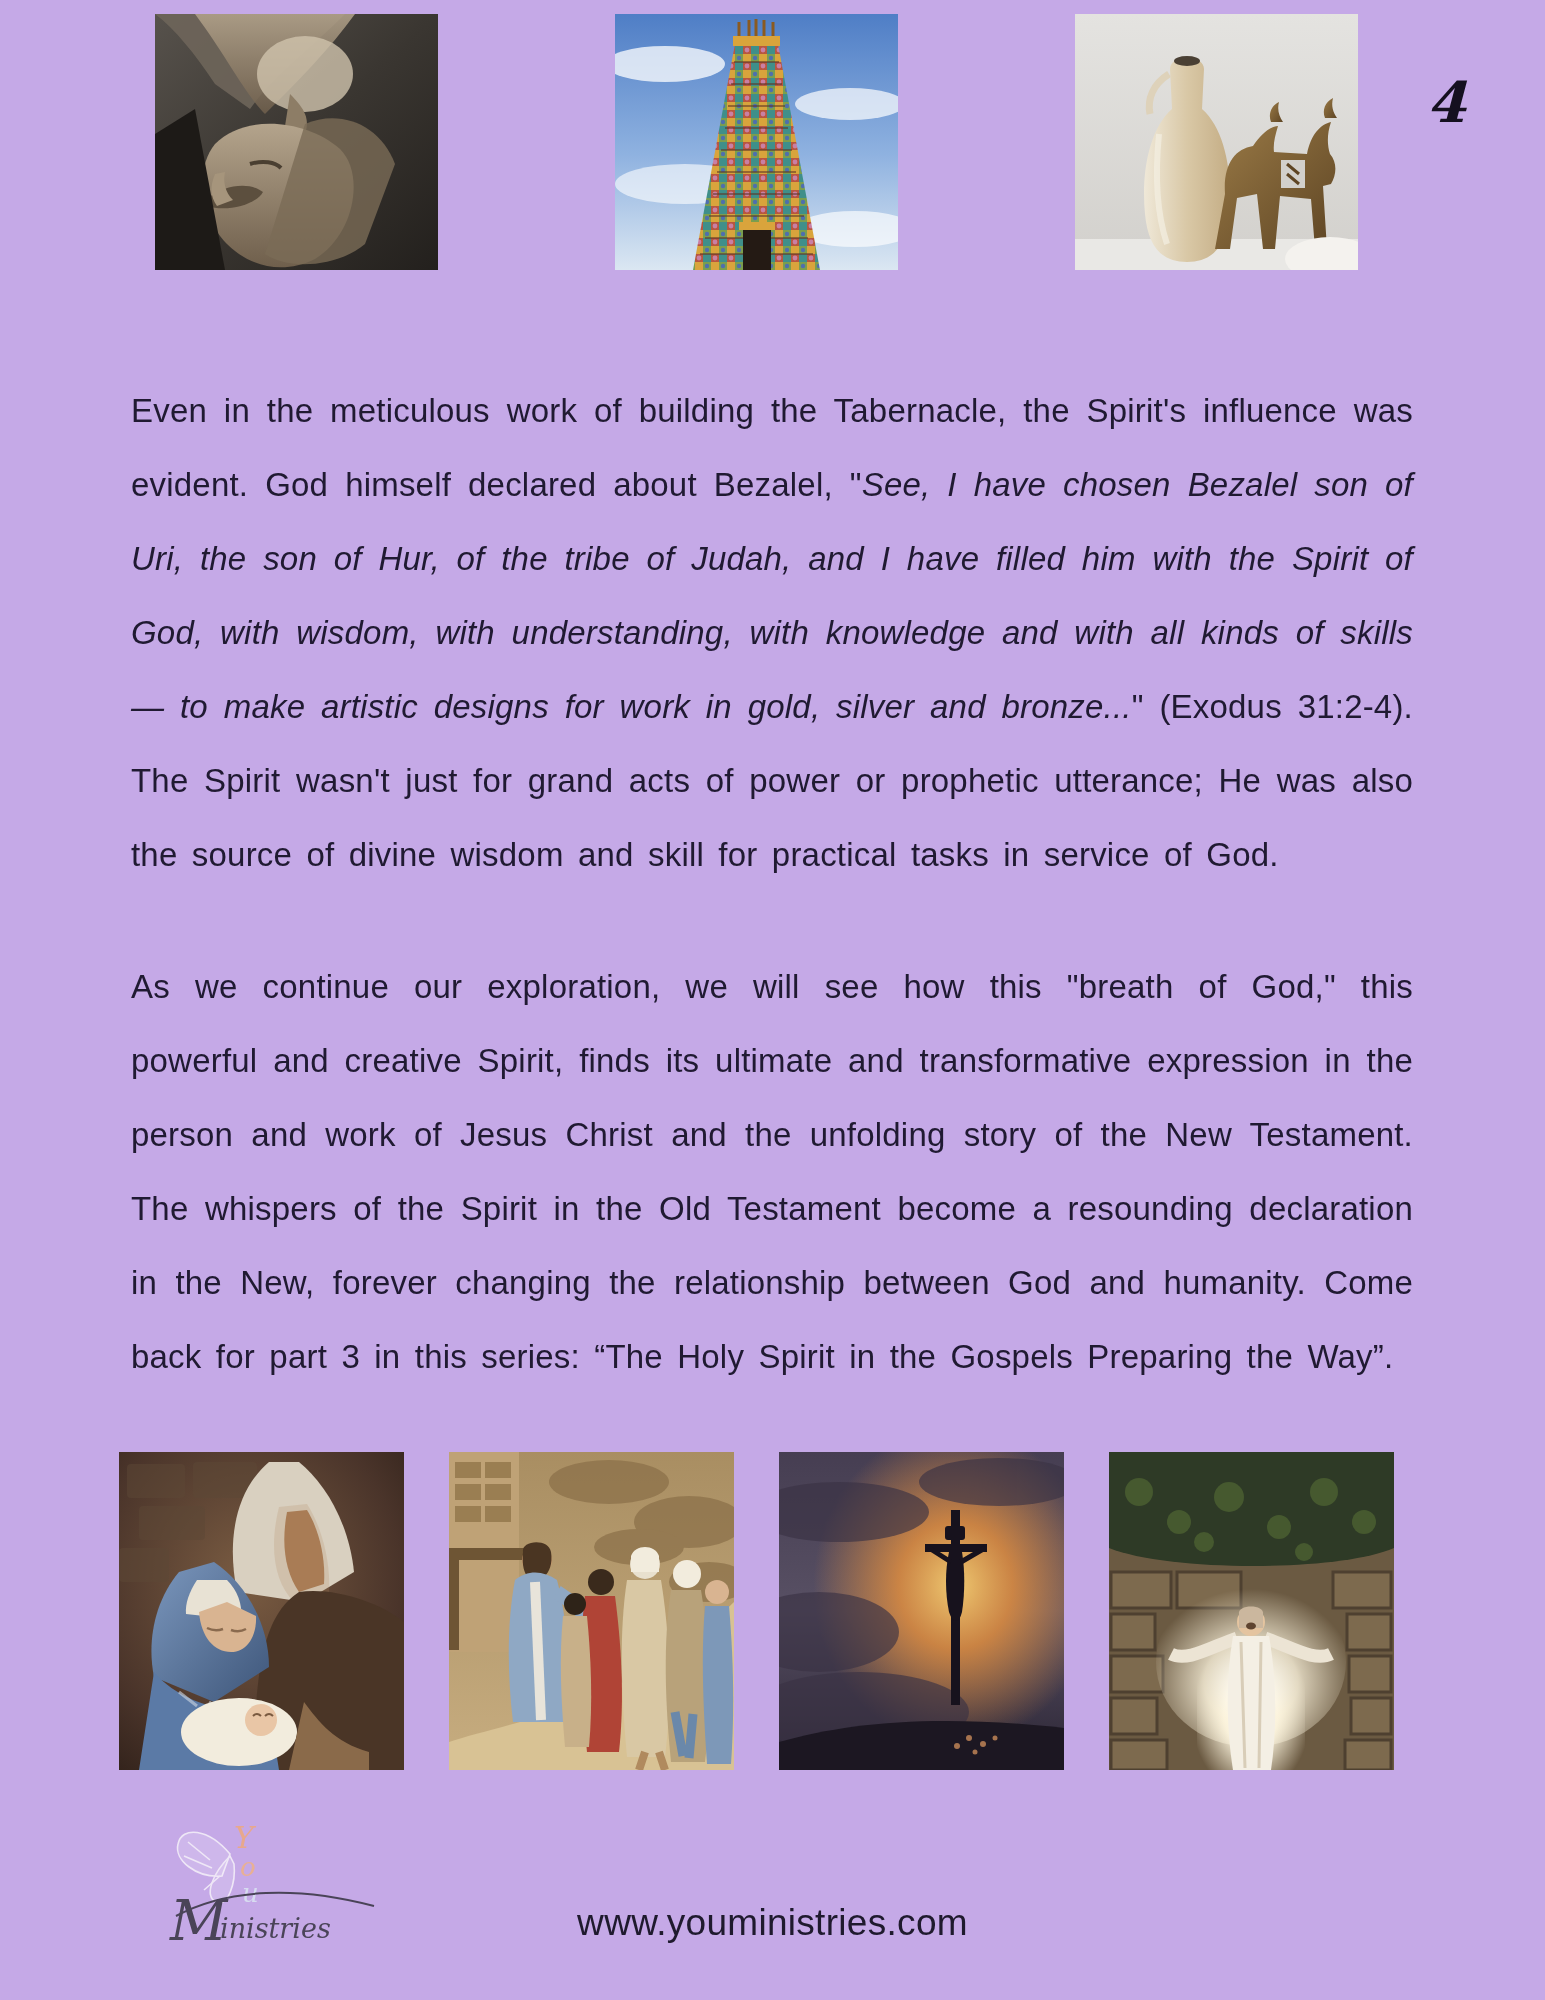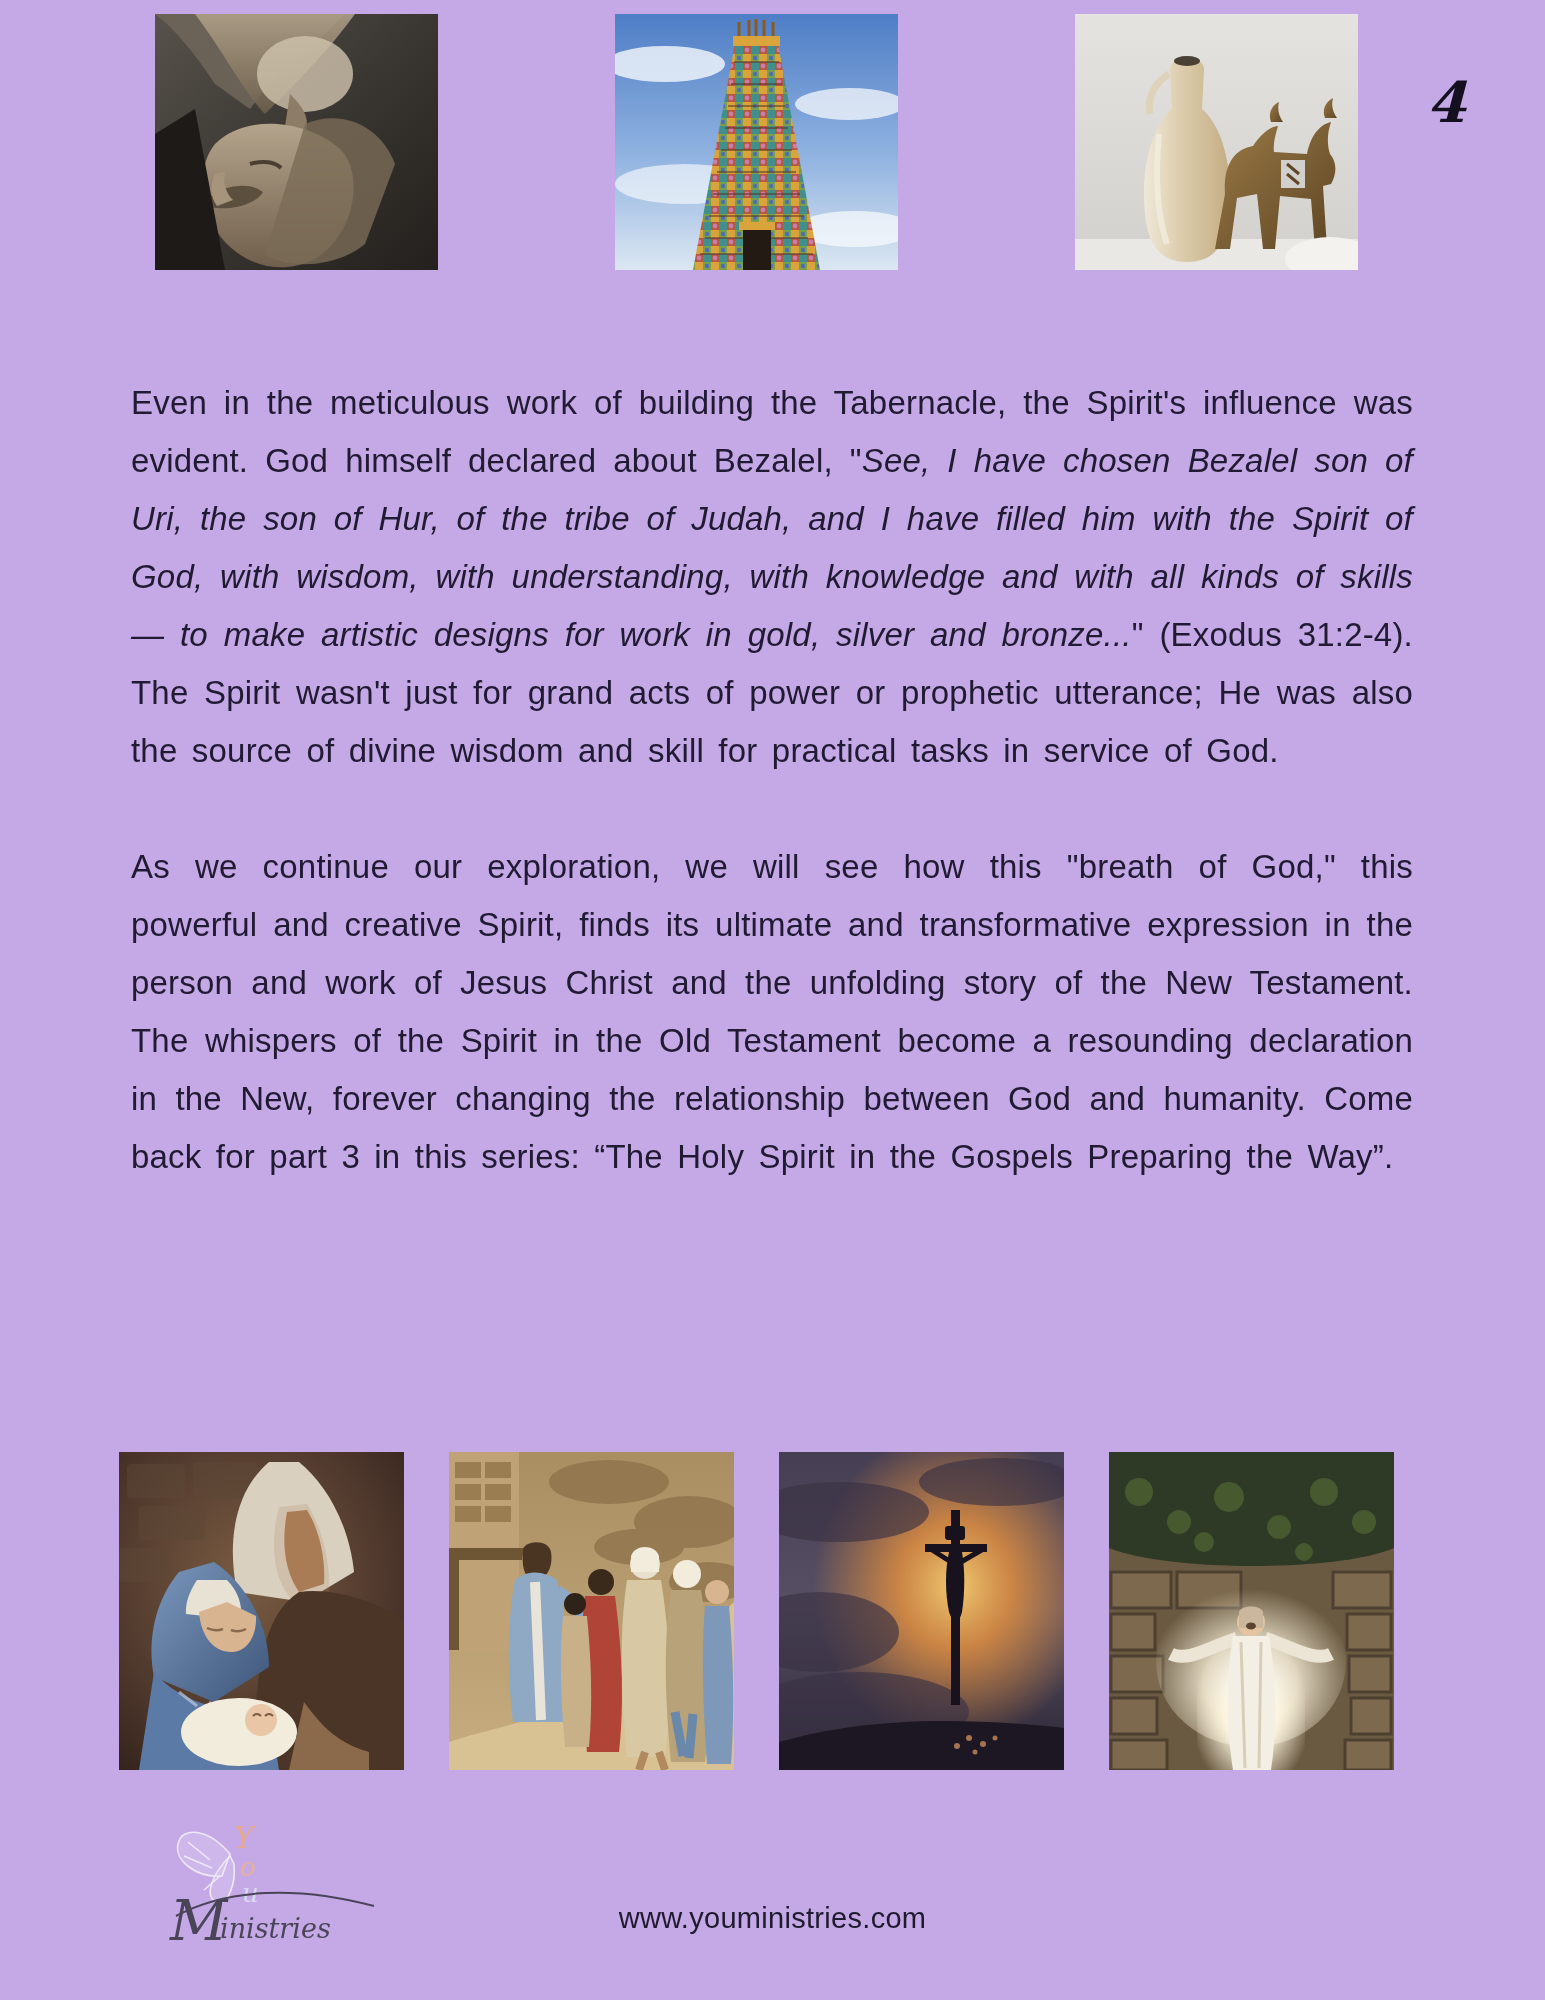--- a/index.html
+++ b/index.html
@@ -23,31 +23,31 @@
 
   .page-number{
     position:absolute;left:1432px;top:72px;width:80px;
     font-family:"DejaVu Serif",serif;
     font-style:italic;font-weight:bold;
     font-size:56px;line-height:60px;color:#15101f;
     transform:skewX(-4deg);
   }
   .article{
     position:absolute;left:131px;top:374px;width:1282px;
-    font-size:33px;line-height:58px;
+    font-size:33px;line-height:74px;
     letter-spacing:0.2px;word-spacing:5px;
     text-align:justify;
   }
   .article p{margin:0 0 58px 0;}
   .article i{font-style:italic;}
 
   .footer-url{
     position:absolute;left:0;right:0;top:1902px;
     text-align:center;
-    font-size:29px;letter-spacing:0.3px;color:#1f1a2e;
+    font-size:37px;letter-spacing:0.3px;color:#1f1a2e;
   }
   .logo{position:absolute;left:148px;top:1816px;width:230px;height:150px;}
   .logo svg{display:block;width:100%;height:100%;}
 </style>
 </head>
 <body>
 
 <div class="page">
 
   <div class="photo ph-top ph-t1" title="Bronze sculpture of two faces">

